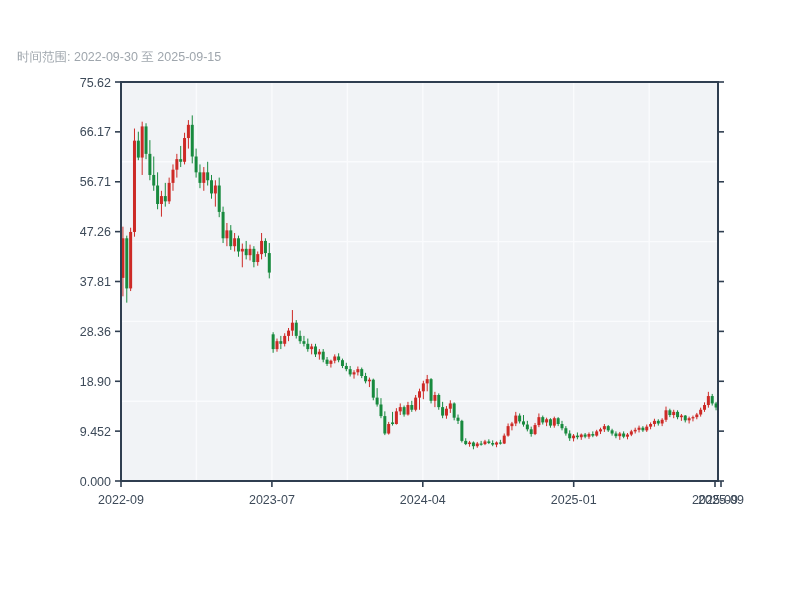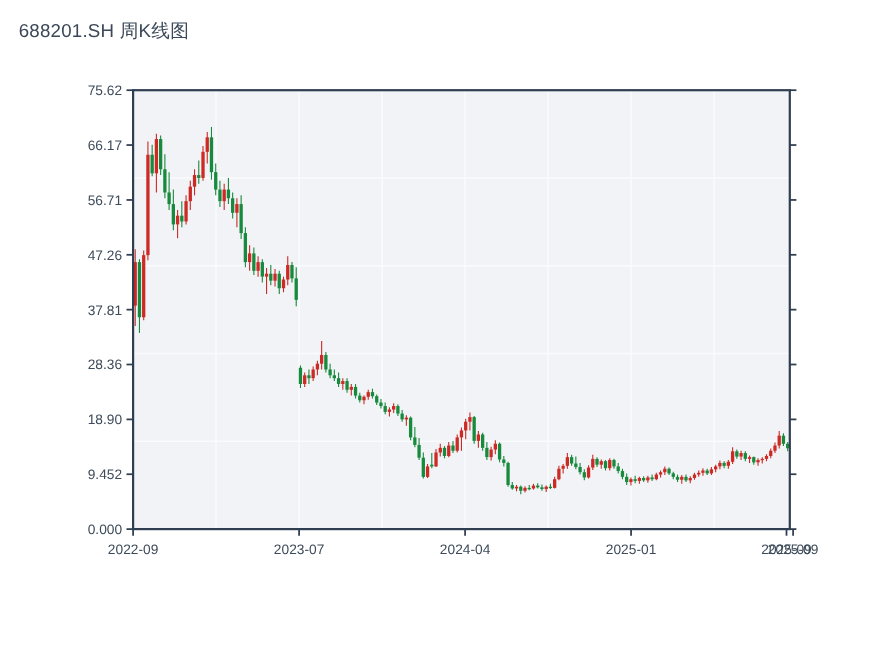--- a/index.html
+++ b/index.html
@@ -10,21 +10,21 @@
   .time-range{position:absolute;left:17px;top:49px;font-size:12.5px;color:#9fa6ad;}
   .stats{position:absolute;left:396px;top:49px;font-size:12.5px;color:#9fa6ad;
          display:flex;gap:17px;white-space:nowrap;}
   .chart-svg{position:absolute;left:0;top:0;}
   text{font-family:"Liberation Sans", sans-serif;}
 </style>
 </head>
 <body>
 
 <div class="page">
-  <h1 class="title">688201.SH 周K线图</h1>
+  <div class="time-range">时间范围: 2022-09-30 至 2025-09-15</div>
   <svg id="chart" class="chart-svg" width="800" height="600" viewBox="0 0 800 600">
       <rect x="121" y="82" width="597" height="399" fill="#f1f3f6"></rect>
       <line x1="121" x2="718" y1="161.8" y2="161.8" stroke="#fafbfd" stroke-width="1.4"></line>
       <line x1="121" x2="718" y1="241.60000000000002" y2="241.60000000000002" stroke="#fafbfd" stroke-width="1.4"></line>
       <line x1="121" x2="718" y1="321.4" y2="321.4" stroke="#fafbfd" stroke-width="1.4"></line>
       <line x1="121" x2="718" y1="401.20000000000005" y2="401.20000000000005" stroke="#fafbfd" stroke-width="1.4"></line>
       <line x1="196.4" x2="196.4" y1="82" y2="481" stroke="#fafbfd" stroke-width="1.4"></line>
       <line x1="271.9" x2="271.9" y1="82" y2="481" stroke="#fafbfd" stroke-width="1.4"></line>
       <line x1="347.4" x2="347.4" y1="82" y2="481" stroke="#fafbfd" stroke-width="1.4"></line>
       <line x1="422.8" x2="422.8" y1="82" y2="481" stroke="#fafbfd" stroke-width="1.4"></line>

